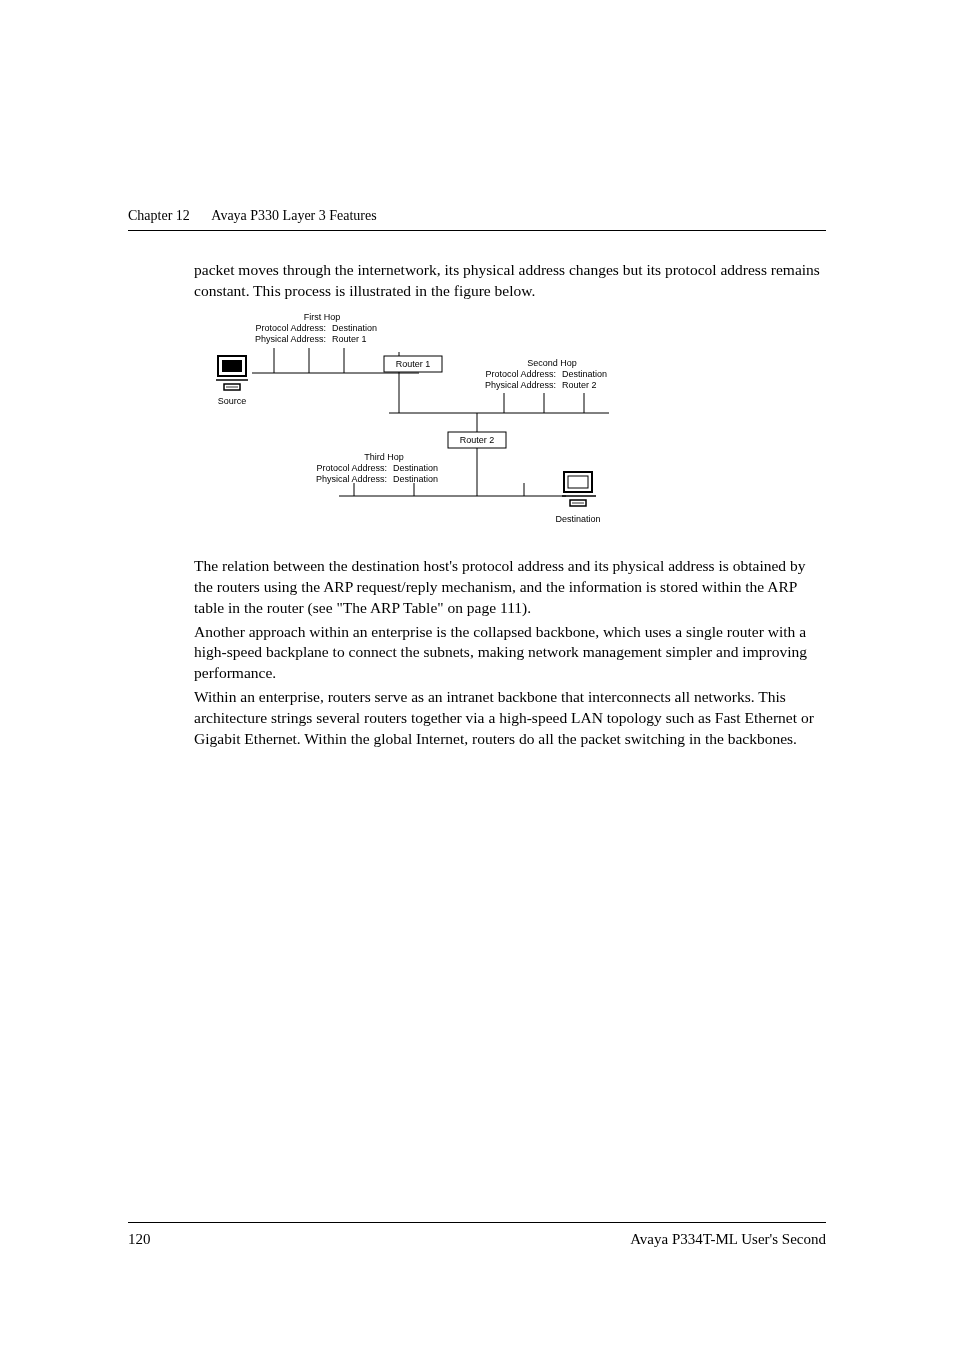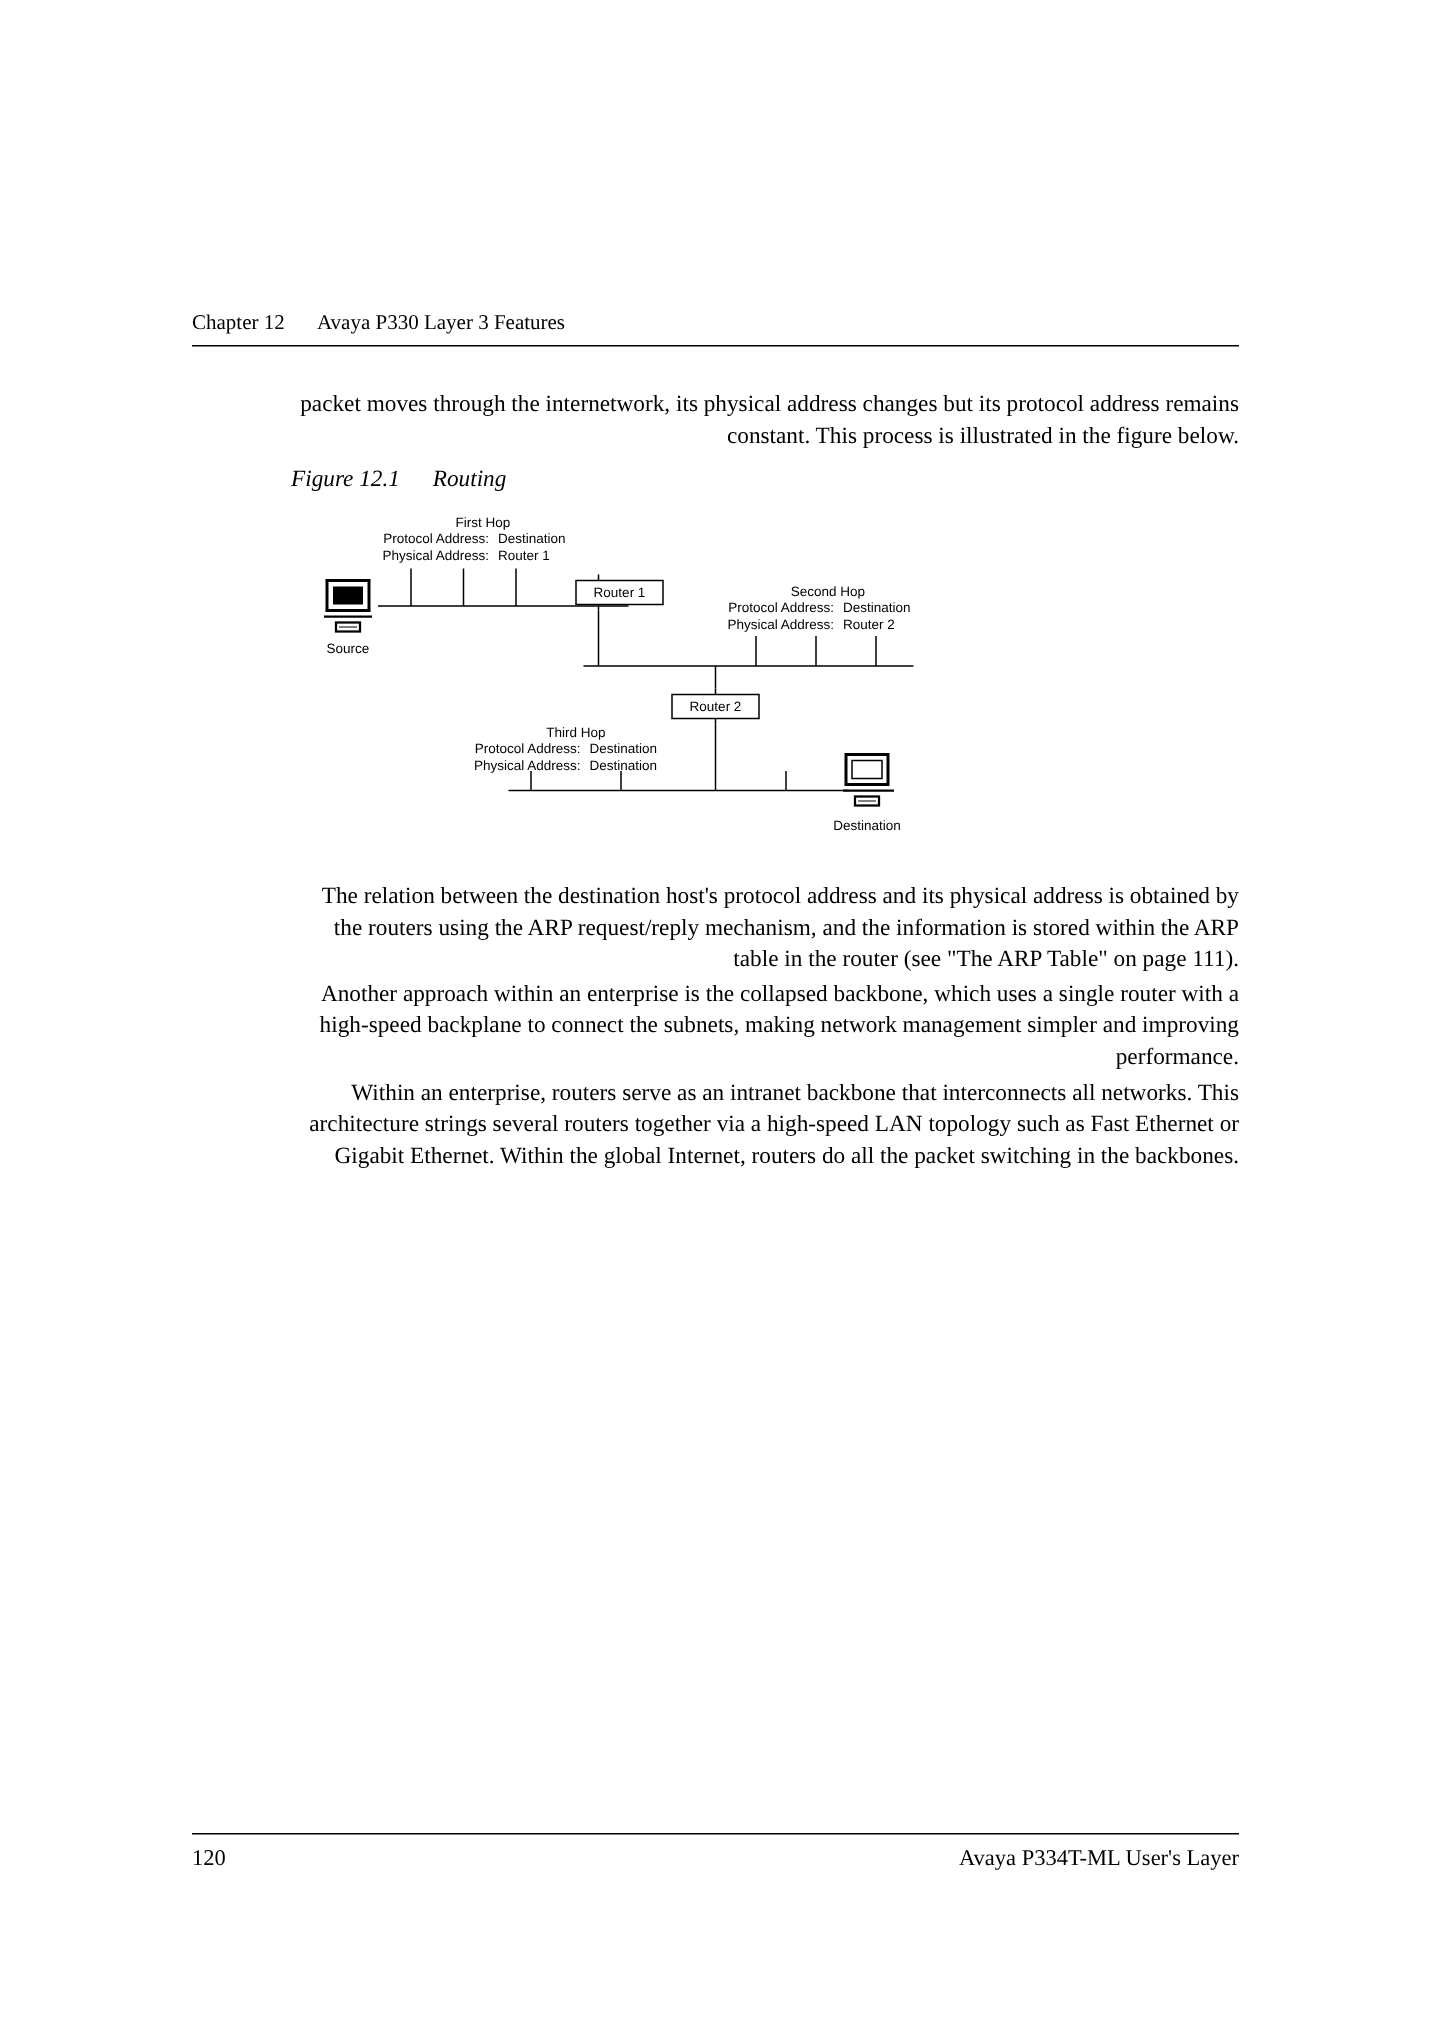--- a/index.html
+++ b/index.html
@@ -31,21 +31,21 @@
       margin-top: 6px;
     }
     .content {
       margin-left: 82px;
       margin-top: 60px;
       line-height: 1.35;
       font-size: 15.5px;
     }
     .content p {
       margin: 0 0 3px 0;
-      text-align: right;
+      text-align: left;
     }
     .figure-caption {
       font-style: italic;
       margin: 8px 0 8px 0;
     }
     .figure-caption .fig-label {
       margin-right: 18px;
     }
     .figure-holder {
       margin: 6px 0 12px 0;
@@ -80,24 +80,20 @@
   <div class="header">
     <span>Chapter 12</span>
     <span style="margin-left:18px">Avaya P330 Layer 3 Features</span>
     <div class="header-line"></div>
   </div>
 
   <div class="content">
 
     <p>packet moves through the internetwork, its physical address changes but its protocol address remains constant. This process is illustrated in the figure below.</p>
 
-    <div class="figure-caption">
-      <span class="fig-label">Figure 12.1</span>
-      <span>Routing</span>
-    </div>
 
     <div class="figure-holder">
       <svg class="figure-svg" width="460" height="230" viewBox="0 0 460 230">
 
         <text x="128" y="12" font-size="9" text-anchor="middle">First Hop</text>
         <text x="132" y="23" font-size="9" text-anchor="end">Protocol Address:</text>
         <text x="138" y="23" font-size="9" text-anchor="start">Destination</text>
         <text x="132" y="34" font-size="9" text-anchor="end">Physical Address:</text>
         <text x="138" y="34" font-size="9" text-anchor="start">Router 1</text>
 
@@ -168,17 +164,17 @@
     <p>The relation between the destination host's protocol address and its physical address is obtained by the routers using the ARP request/reply mechanism, and the information is stored within the ARP table in the router (see "The ARP Table" on page 111).</p>
     <p>Another approach within an enterprise is the collapsed backbone, which uses a single router with a high-speed backplane to connect the subnets, making network management simpler and improving performance.</p>
     <p>Within an enterprise, routers serve as an intranet backbone that interconnects all networks. This architecture strings several routers together via a high-speed LAN topology such as Fast Ethernet or Gigabit Ethernet. Within the global Internet, routers do all the packet switching in the backbones.</p>
 
   </div>
 
   <div class="footer">
     <div class="footer-line"></div>
     <div class="footer-row">
       <span>120</span>
-      <span>Avaya P334T-ML User's Layer</span>
+      <span>Avaya P334T-ML User's Second</span>
     </div>
   </div>
 
 </div>
 
 </body></html>

